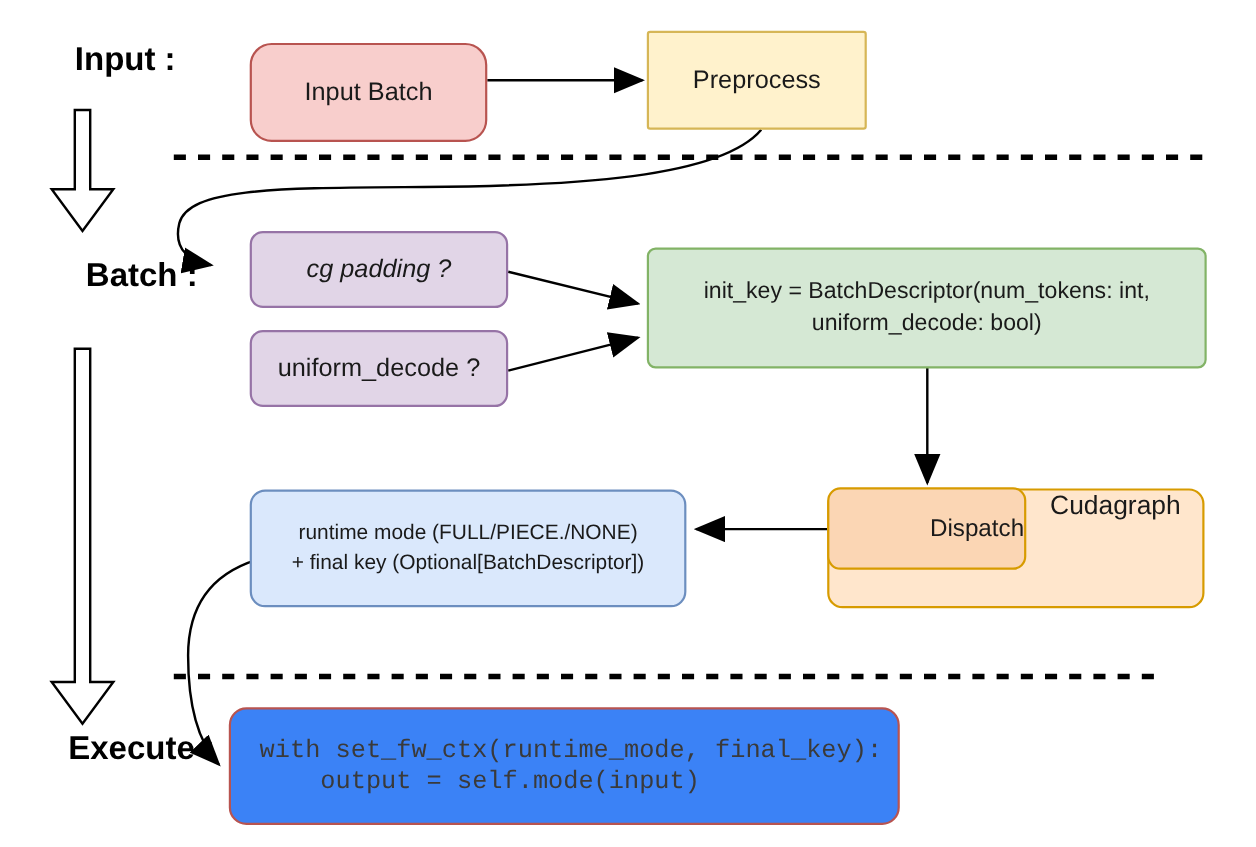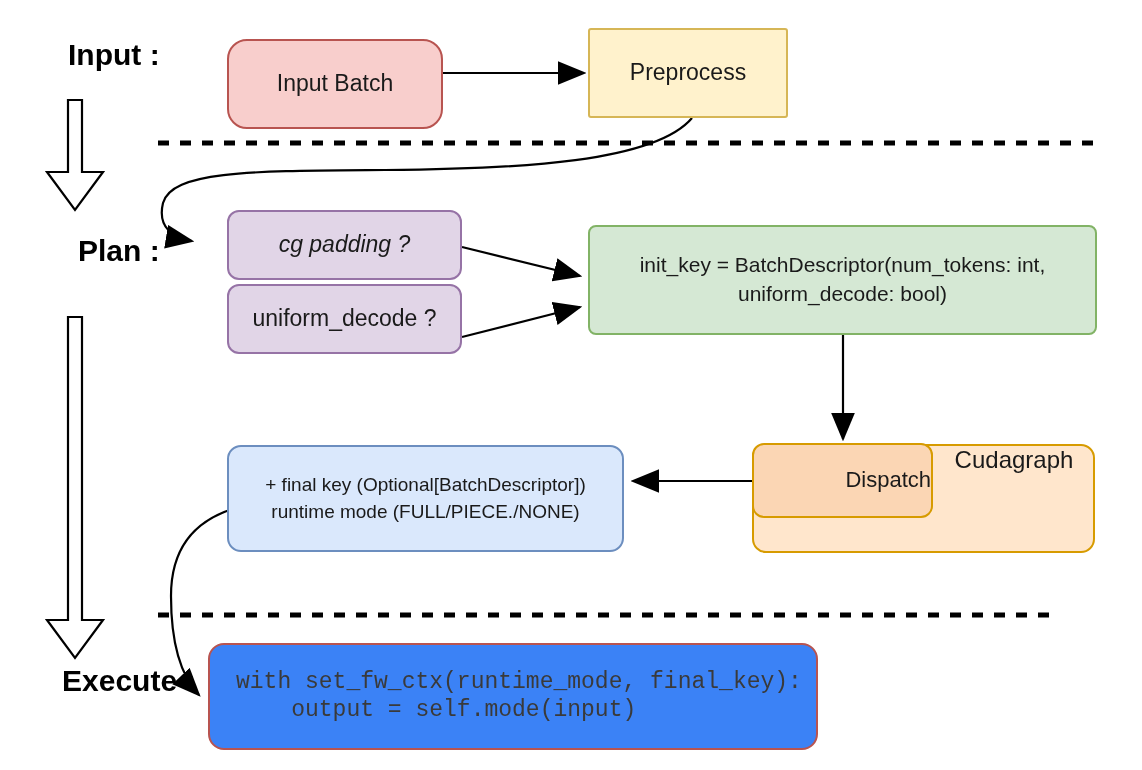--- a/index.html
+++ b/index.html
@@ -24,21 +24,21 @@
     text-align:center;color:#1a1a1a;line-height:1.38;
   }
   
   #lbl-input{left:28px;top:38px;}
   #lbl-plan{left:38px;top:234px;}
   #lbl-execute{left:22px;top:664px;}
 
   #box-input-batch{left:227px;top:28px;width:216px;height:90px;border-radius:20px;font-size:23px;margin-top:11px;}
   #box-preprocess{left:588px;top:28px;width:200px;height:90px;border-radius:3px;font-size:23px;}
   #box-cg-padding{left:227px;top:210px;width:235px;height:70px;border-radius:12px;font-size:23px;font-style:italic;}
-  #box-uniform-decode{left:227px;top:284px;width:235px;height:70px;border-radius:12px;font-size:23px;text-align:right;}
+  #box-uniform-decode{left:227px;top:300px;width:235px;height:70px;border-radius:12px;font-size:23px;text-align:right;}
   #box-init-key{left:588px;top:225px;width:509px;height:110px;border-radius:8px;font-size:21px;}
   #box-cudagraph{left:752px;top:444px;width:343px;height:109px;border-radius:14px;}
   #box-dispatch{left:752px;top:443px;width:181px;height:75px;border-radius:12px;font-size:22px;z-index:3;align-items:flex-end;}
   #txt-cudagraph{
     position:absolute;z-index:3;left:933px;top:444px;width:162px;height:109px;
     display:flex;flex-direction:column;align-items:center;
     font-size:24px;color:#1a1a1a;text-align:center;line-height:1.35;
   }
   #box-runtime{left:227px;top:445px;width:397px;height:107px;border-radius:14px;font-size:19px;}
   #box-execute-code{
@@ -74,21 +74,21 @@
     <line x1="462" y1="337" x2="580" y2="307" stroke="#000" stroke-width="2.2" marker-end="url(#arrow)"></line>
 
     <line x1="843" y1="334" x2="843" y2="439" stroke="#000" stroke-width="2.2" marker-end="url(#arrow)"></line>
 
     <line x1="752" y1="481" x2="633" y2="481" stroke="#000" stroke-width="2.2" marker-end="url(#arrow)"></line>
 
     <path d="M 236 508 C 188 522, 171 556, 171 596 C 171 642, 181 676, 199 695" fill="none" stroke="#000" stroke-width="2.2" marker-end="url(#arrow)"></path>
   </svg>
 
   <div class="section-label" id="lbl-input">Input :</div>
-  <div class="section-label" id="lbl-plan">Plan :</div>
+  <div class="section-label" id="lbl-plan">Batch :</div>
   <div class="section-label" id="lbl-execute">Execute :</div>
 
   <div class="box" id="box-input-batch" style="background: rgb(248, 206, 204); border-color: rgb(184, 84, 80);">
     <span>Input Batch</span>
   </div>
 
   <div class="box" id="box-preprocess" style="background: rgb(255, 242, 204); border-color: rgb(214, 182, 86);">
     <span>Preprocess</span>
   </div>
 
@@ -108,22 +108,22 @@
   <div class="box" id="box-cudagraph" style="background: rgb(255, 230, 204); border-color: rgb(215, 155, 0);"></div>
   <div id="txt-cudagraph">
     <span>Cudagraph</span>
   </div>
 
   <div class="box" id="box-dispatch" style="background: rgb(251, 214, 180); border-color: rgb(215, 155, 0);">
     <span>Dispatch</span>
   </div>
 
   <div class="box" id="box-runtime" style="background: rgb(218, 232, 252); border-color: rgb(108, 142, 191);">
+    <span>runtime mode (FULL/PIECE./NONE)</span>
     <span>+ final key (Optional[BatchDescriptor])</span>
-    <span>runtime mode (FULL/PIECE./NONE)</span>
   </div>
 
   <div class="box" id="box-execute-code" style="background: #3b82f6; border-color: rgb(184, 84, 80); padding-left: 16px;">
     <span class="code-line">with set_fw_ctx(runtime_mode, final_key):</span>
     <span class="code-line">    output = self.mode(input)</span>
   </div>
 
 </div>
 
 </body></html>

